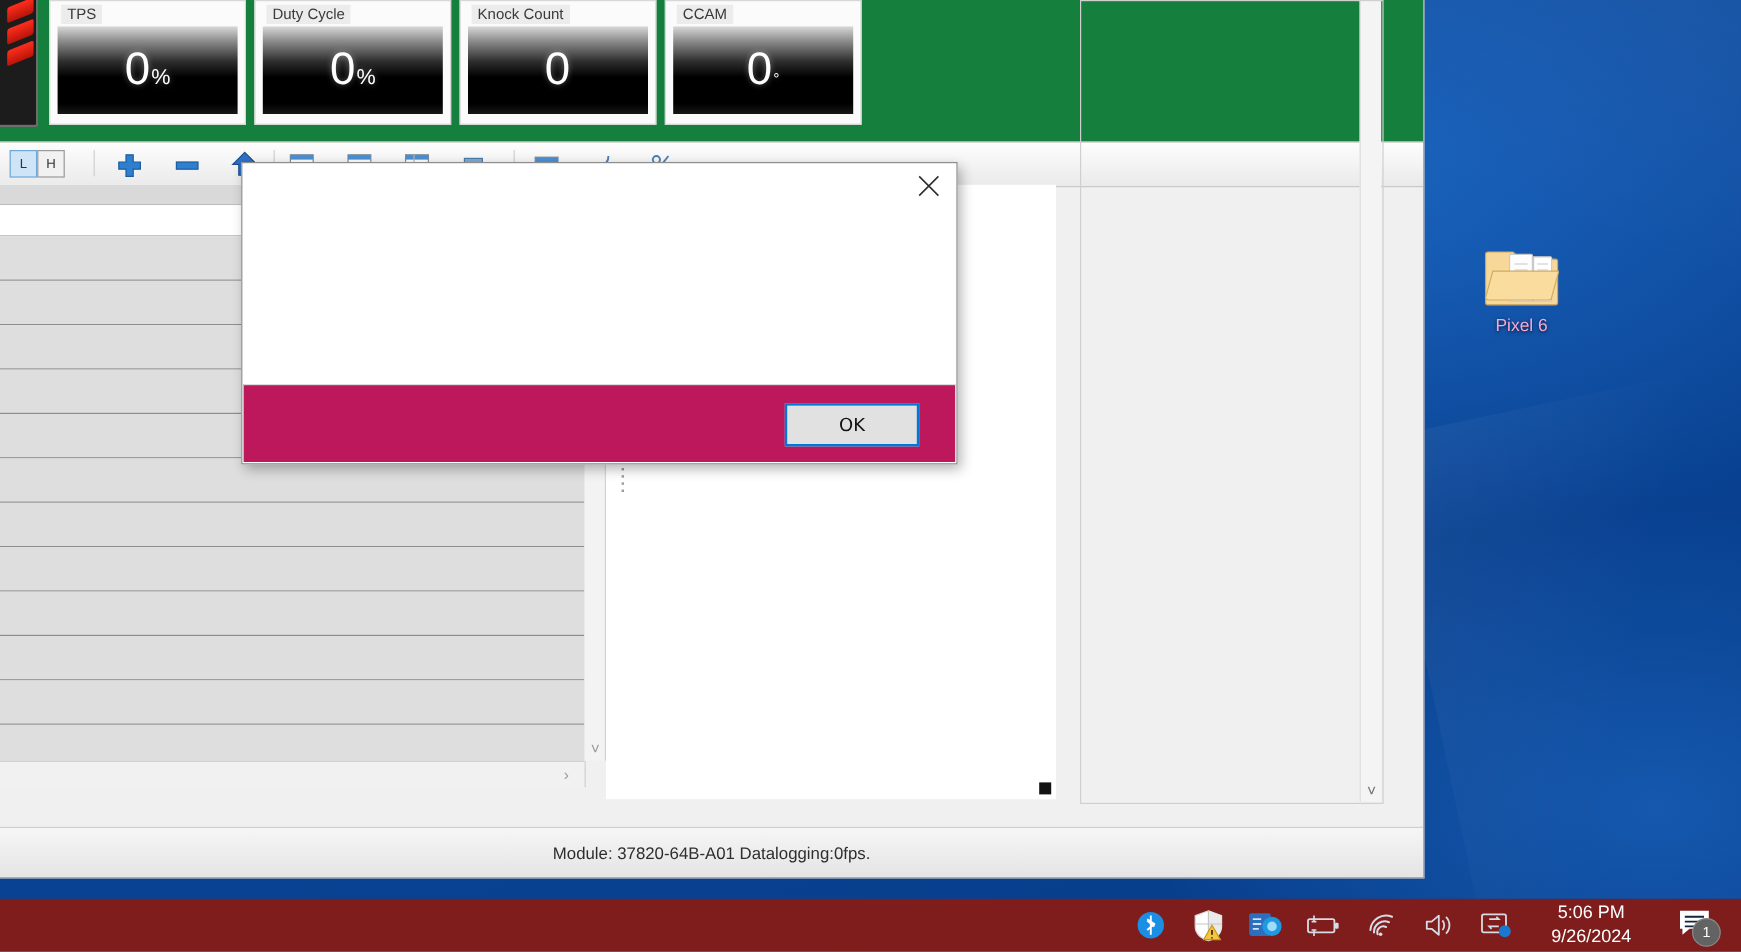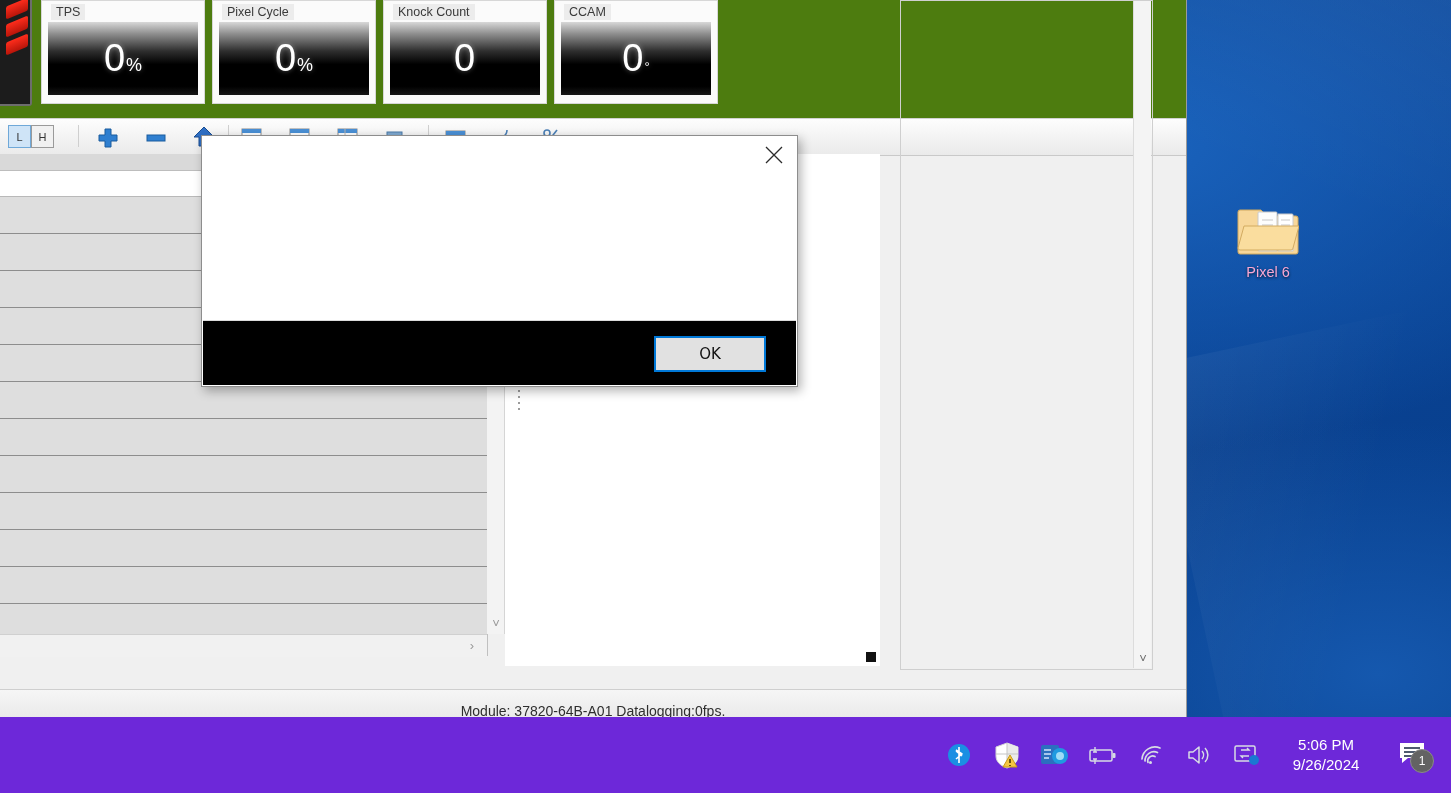--- a/index.html
+++ b/index.html
@@ -40,21 +40,21 @@
   
   #app{
     position:absolute;left:0;top:0;width:1186px;height:731px;
     background:#f0f0f0;overflow:hidden;
     border-right:1px solid #9a9a9a;border-bottom:1px solid #9a9a9a;
   }
 
   
   #gauge-strip{
     position:absolute;left:0;top:0;width:1186px;height:118px;
-    background:#4d7c0f;
+    background:#15803d;
   }
   .gauge-partial{
     position:absolute;left:0;top:-4px;width:30px;height:106px;
     background:#1c1c1c;border:2px solid #6d6d6d;border-left:none;
     border-radius:0 3px 3px 0;overflow:hidden;
   }
   .gauge-partial .seg{
     position:absolute;right:2px;width:22px;height:13px;
     background:linear-gradient(180deg,#ff2d1c,#b8150a);
     transform:skewY(-22deg);border-radius:2px;
@@ -178,34 +178,34 @@
     display:flex;align-items:center;justify-content:center;
   }
   #dialog .dlg-body{
     position:absolute;left:18px;top:72px;right:40px;
     font-size:15.5px;line-height:20px;color:#141414;
     font-family:"DejaVu Sans",sans-serif;font-weight:600;
     letter-spacing:-0.1px;
   }
   #dialog .dlg-footer{
     position:absolute;left:1px;right:1px;bottom:1px;height:64px;
-    background:#000000;border-top:1px solid #dcdcdc;margin-top:44px;
+    background:#be185d;border-top:1px solid #dcdcdc;margin-top:44px;
   }
   #dialog .ok-btn{
     position:absolute;right:30px;top:15px;width:108px;height:32px;
     background:#e1e1e1;border:2px solid #0078d7;
     font-size:15px;color:#111;
     display:flex;align-items:center;justify-content:center;
     font-family:"DejaVu Sans",sans-serif;
   }
 
   
   #taskbar{
-    position:absolute;left:0;bottom:0;width:1451px;height:76px;
-    background:#6d28d9;
+    position:absolute;left:0;bottom:0;width:1451px;height:44px;
+    background:#7f1d1d;
     display:flex;align-items:center;justify-content:flex-end;margin-top:32px;
   }
   .tray{display:flex;align-items:center;gap:0px;padding-right:8px;}
   .tray-ico{
     width:48px;height:60px;display:flex;align-items:center;justify-content:center;
   }
   .clock{
     width:110px;height:60px;display:flex;flex-direction:column;
     align-items:center;justify-content:center;color:#fff;font-size:15px;line-height:20px;
   }
@@ -251,21 +251,21 @@
       <div class="gauge-title">TPS</div>
       <div class="gauge-face">
         <div class="gauge-val">
           <span>0</span>
           <span class="gauge-unit">%</span>
         </div>
       </div>
     </div>
 
     <div class="gauge" style="left:212px;width:164px;">
-      <div class="gauge-title">Pixel Cycle</div>
+      <div class="gauge-title">Duty Cycle</div>
       <div class="gauge-face">
         <div class="gauge-val">
           <span>0</span>
           <span class="gauge-unit">%</span>
         </div>
       </div>
     </div>
 
     <div class="gauge" style="left:383px;width:164px;">
       <div class="gauge-title">Knock Count</div>

